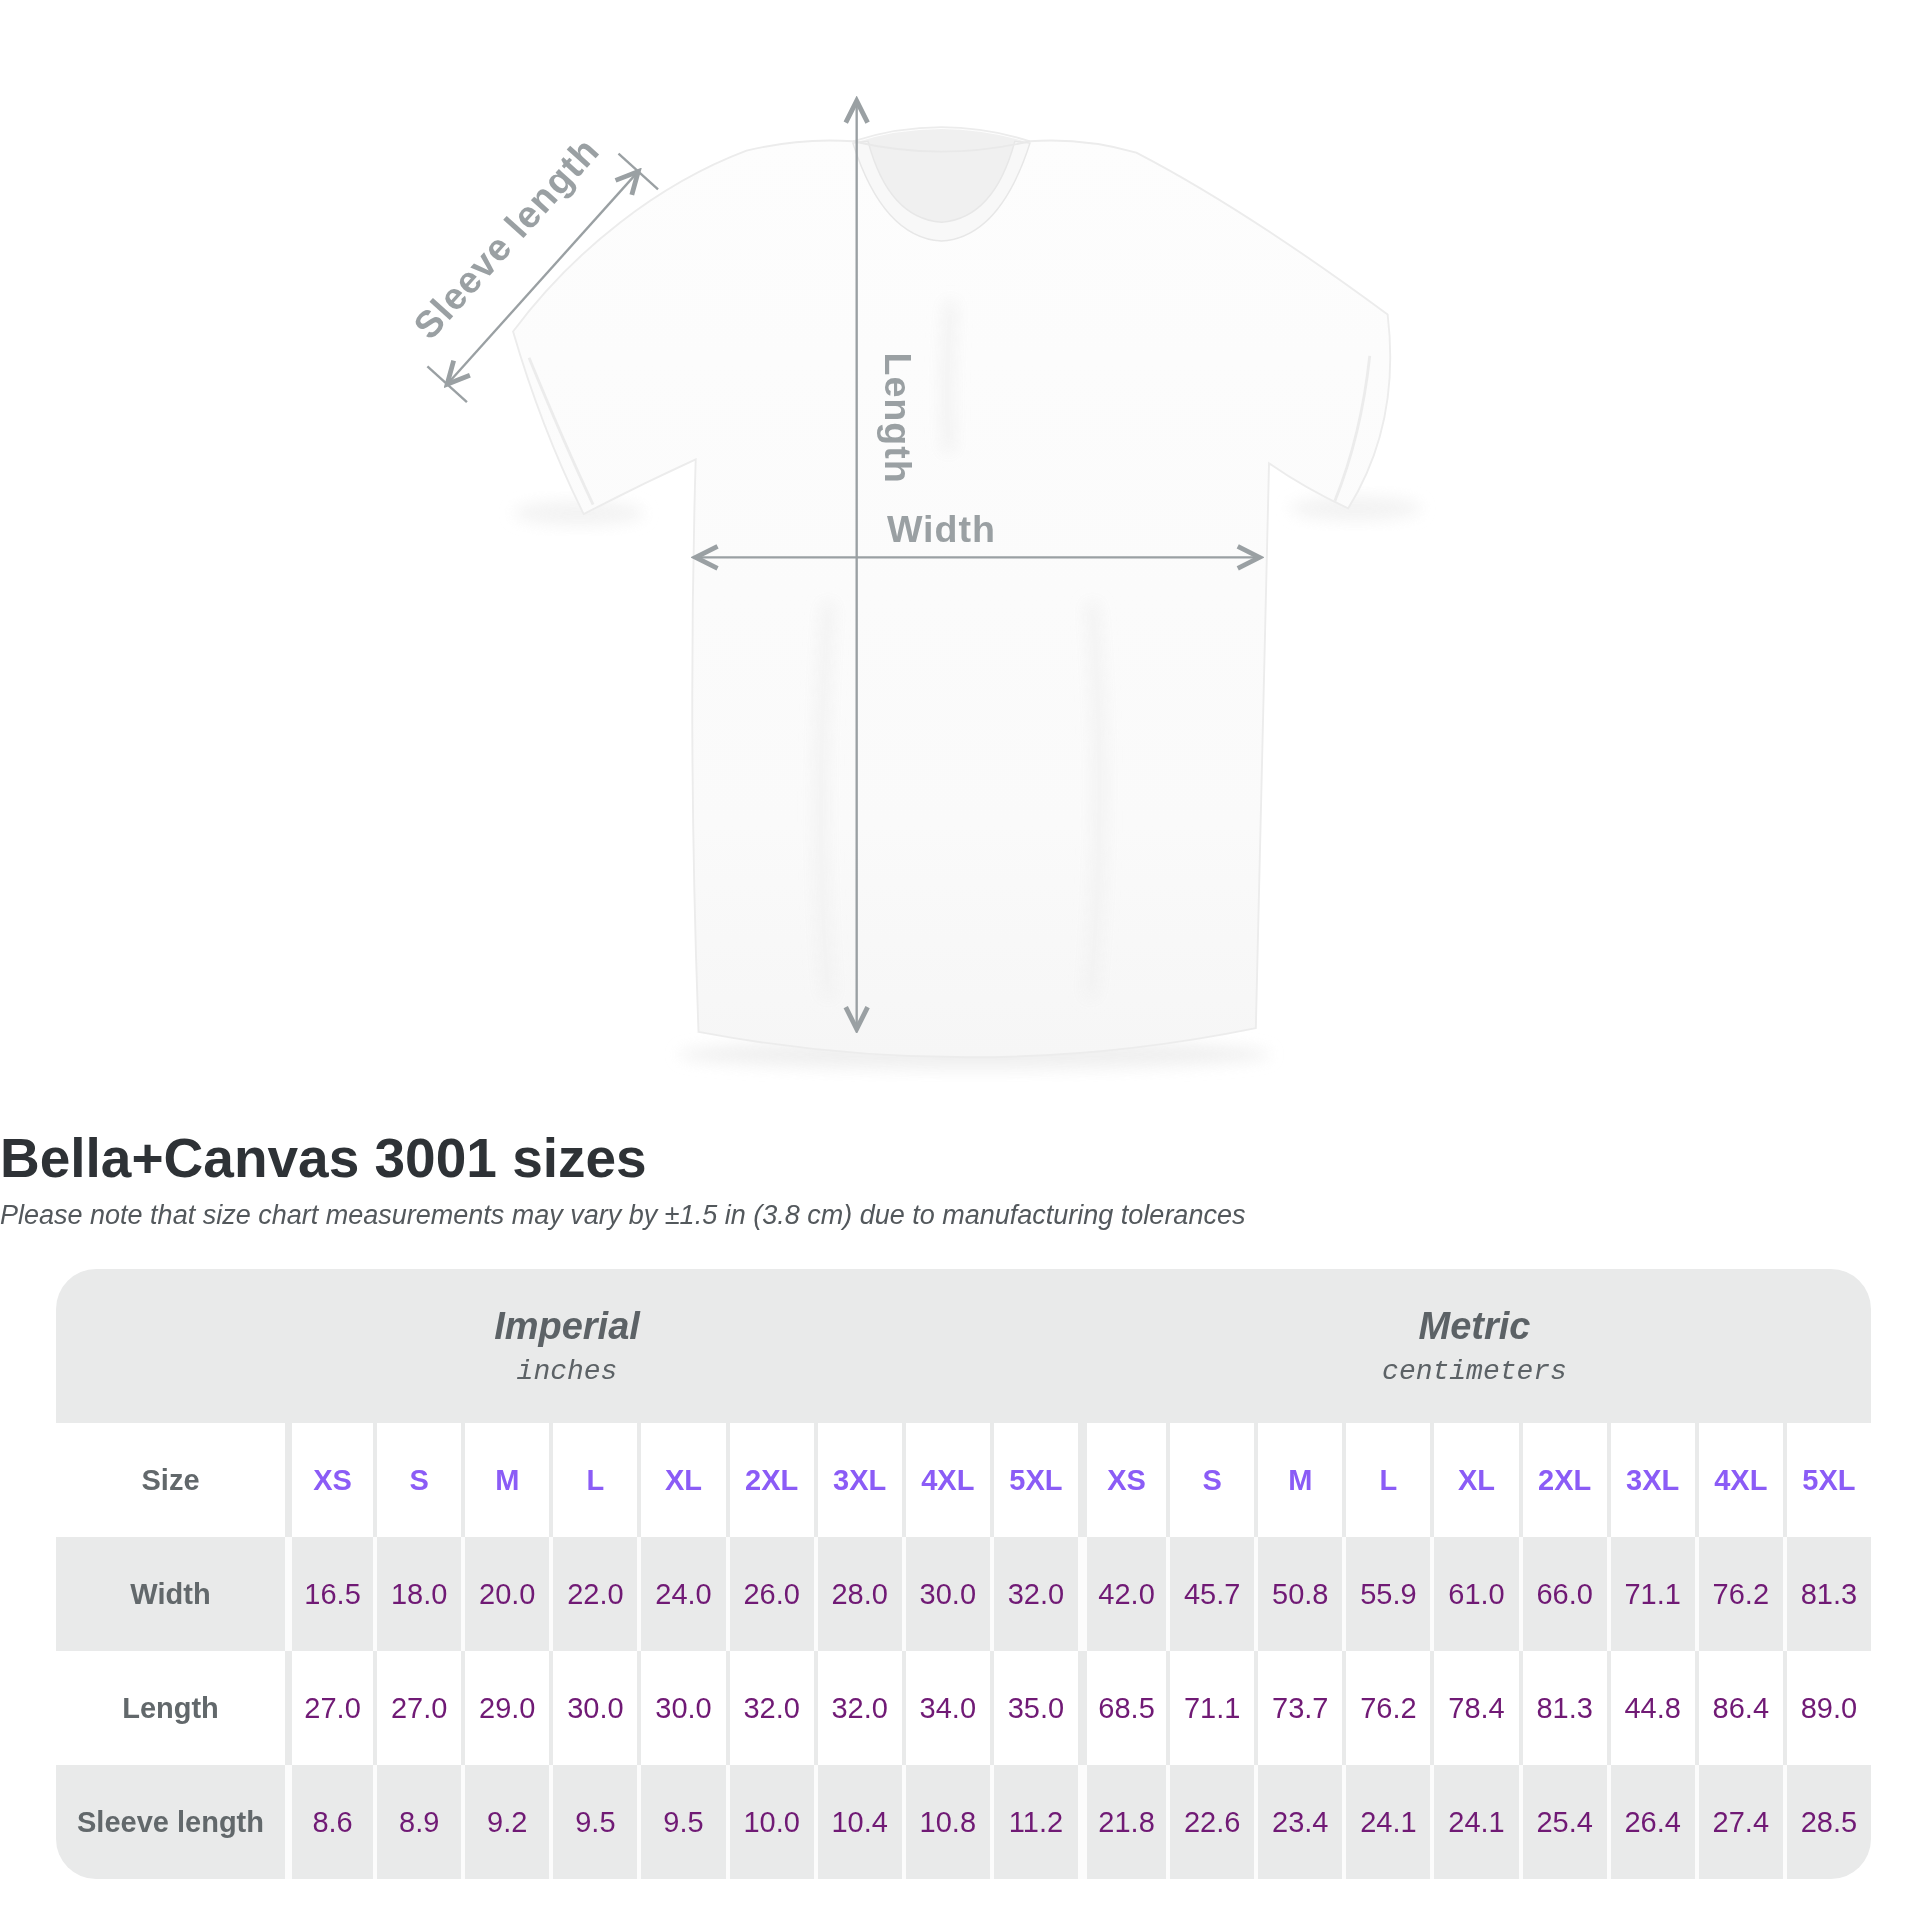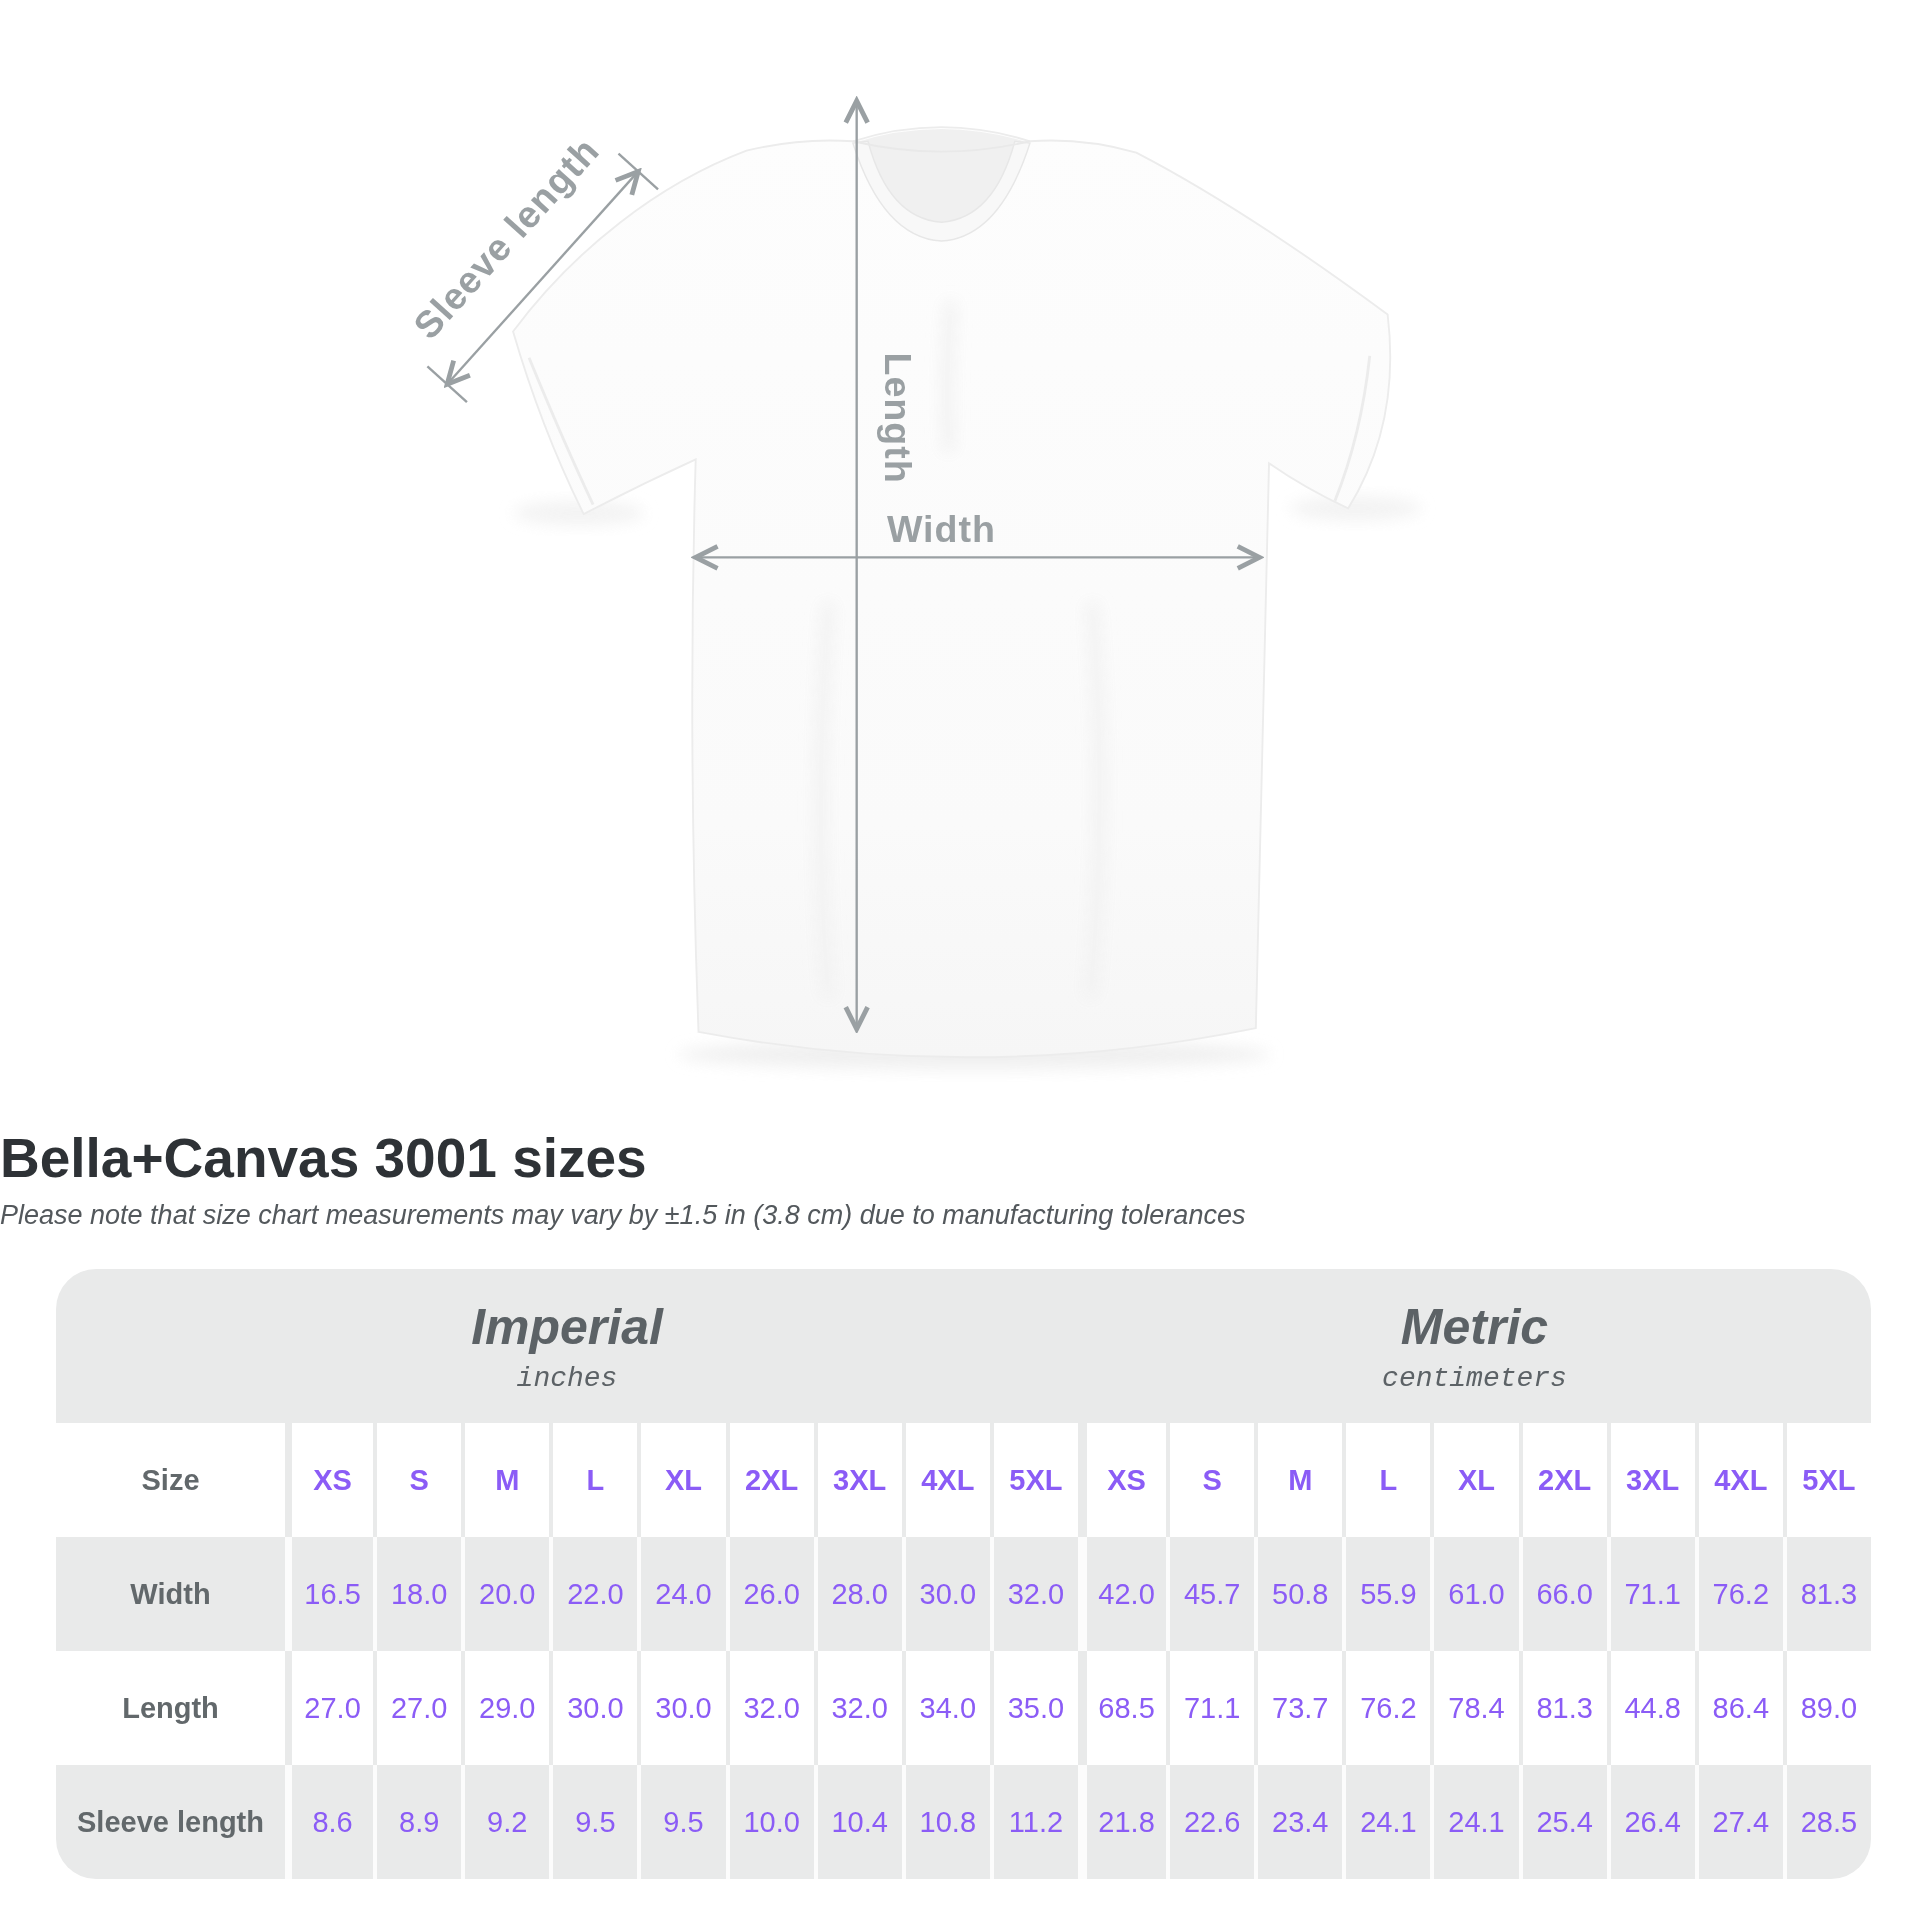--- a/index.html
+++ b/index.html
@@ -11,33 +11,33 @@
          font-size:55px;font-weight:700;color:#2e3236;}
   #subtitle{position:absolute;top:1200px;left:0;width:100%;text-align:left;
             font-size:27px;font-style:italic;color:#53585c;}
   #card{position:absolute;left:56px;top:1269px;width:1815px;height:610px;
         background:#e9eaea;border-radius:40px;overflow:hidden;}
   .band{display:grid;grid-template-columns:229px repeat(18,1fr);height:154px;}
   .sec{display:flex;flex-direction:column;justify-content:center;align-items:center;
        gap:7.5px;color:#5c6266;}
   .sec-imperial{grid-column:1/11;}
   .sec-metric{grid-column:11/20;}
-  .sec .sl{font-size:50px;font-weight:700;font-style:italic;}
+  .sec .sl{font-size:38px;font-weight:700;font-style:italic;}
   .sec .su{font-size:28px;font-style:italic;font-family:Liberation Mono, monospace;}
   .trow{display:grid;grid-template-columns:229px repeat(18,1fr);height:114px;}
   .trow.light{background:#ffffff;}
   .trow>div{display:flex;align-items:center;justify-content:center;height:100%;}
   .trow>div+div{border-left:4.7px solid transparent;}
   .trow.light>div+div{border-left-color:#e9eaea;}
   .trow.dark>div+div{border-left-color:#fcfcfc;}
   .trow>div:nth-child(2){border-left-width:7.5px;}
   .trow>div:nth-child(11){border-left-width:9.4px;}
   .rlabel{font-weight:700;color:#62686b;font-size:29px;}
   .sizes .cell{font-weight:700;color:#8b5cf6;font-size:29px;}
-  .vals .cell{color:#8b5cf6;font-size:29px;}
+  .vals .cell{color:#701a75;font-size:29px;}
 </style>
 </head>
 <body>
 
 <div id="page">
 
   <svg id="diagram" width="1928" height="1111" viewBox="0 0 2048 1180">
     <defs>
       <linearGradient id="tg" x1="0" y1="0" x2="0" y2="1">
         <stop offset="0" stop-color="#fdfdfd"></stop>

